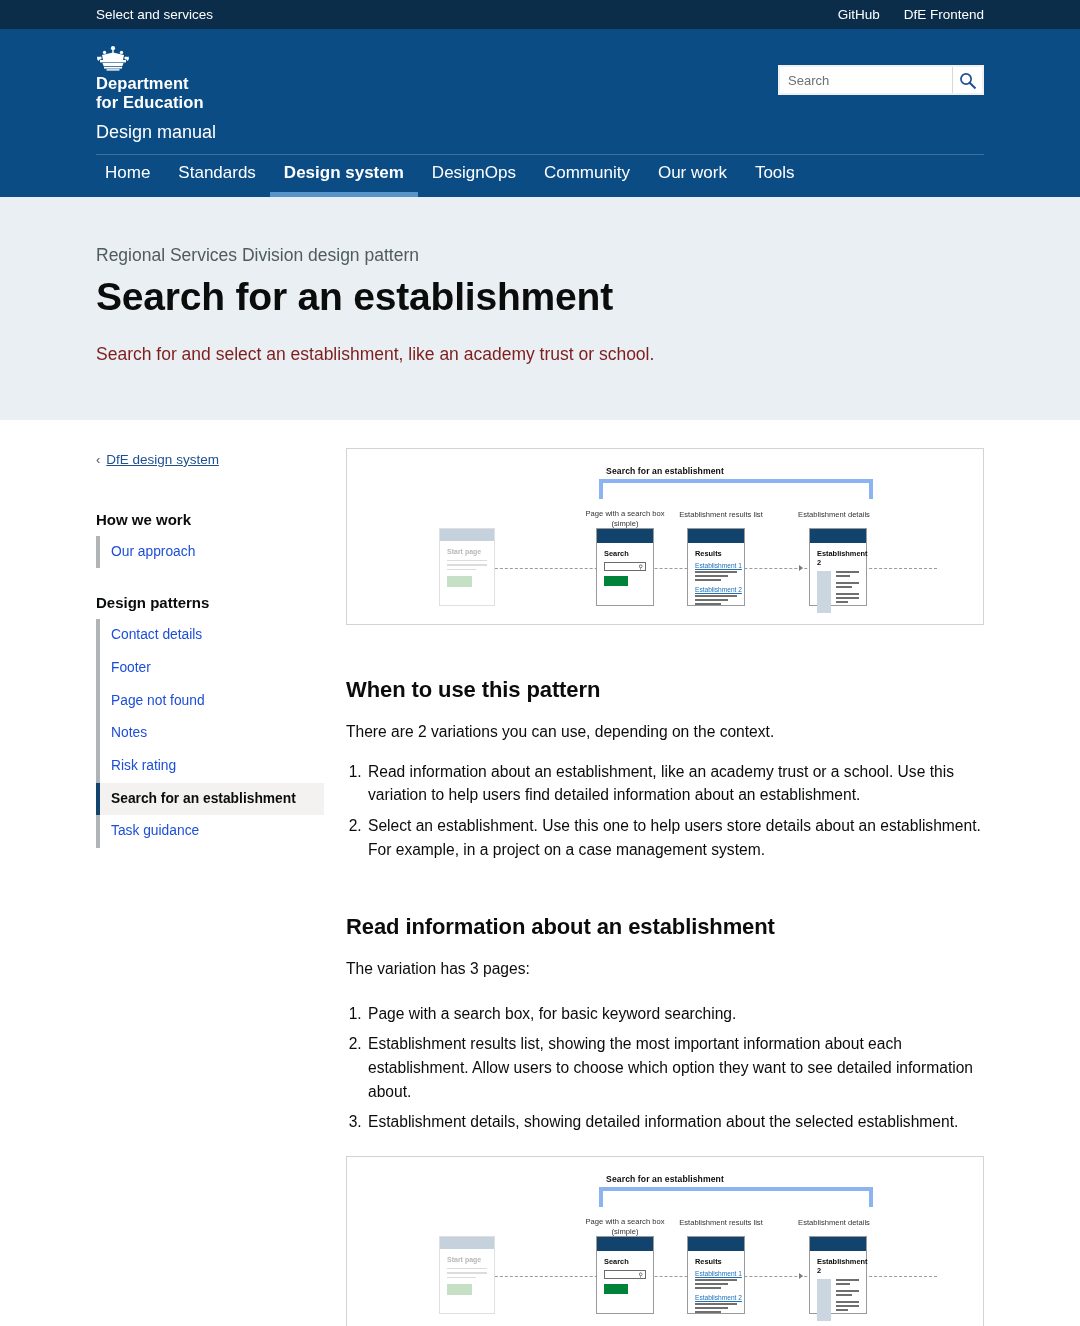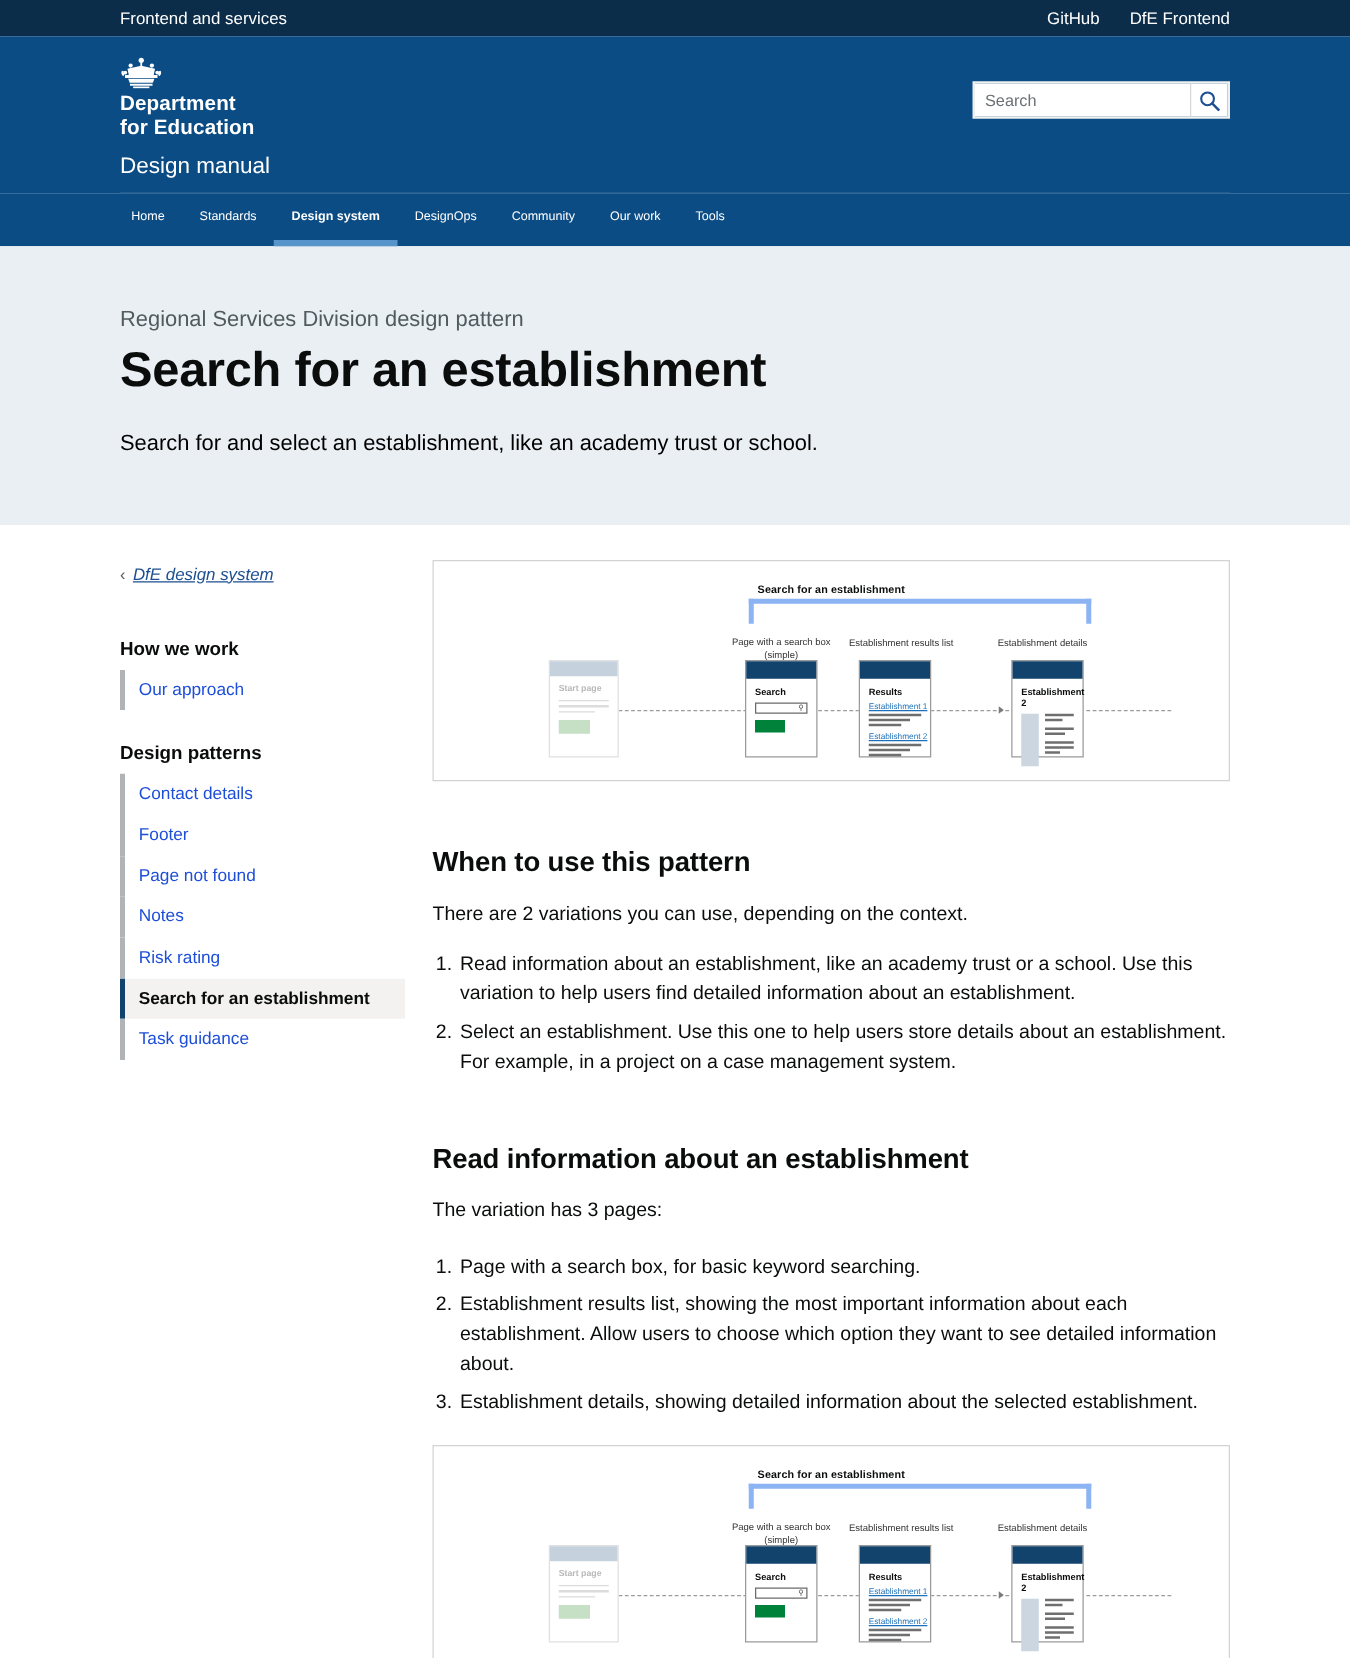--- a/index.html
+++ b/index.html
@@ -104,21 +104,21 @@
     padding: 0 96px;
   }
   .nav-inner {
     display: flex;
     align-items: stretch;
     gap: 0;
     height: 42px;
   }
   .nav-item {
     color: #ffffff;
-    font-size: 10px;
+    font-size: 17px;
     text-decoration: none;
     display: flex;
     align-items: center;
     padding: 0 14px;
     cursor: pointer;
     border-bottom: 5px solid transparent;
     text-align: center;
   }
   .nav-item:first-child { padding-left: 9px; }
   .nav-item.active {
@@ -141,21 +141,21 @@
     font-size: 39px;
     font-weight: 700;
     line-height: 1.1;
     margin: 0 0 24px 0;
     letter-spacing: -0.2px;
   }
   .hero-sub {
     font-size: 17.5px;
     line-height: 1.45;
     margin: 0;
-    color: #000000;
+    color: #7f1d1d;
   }
 
   
   .page-body {
     display: flex;
     padding: 28px 96px 0 96px;
     align-items: flex-start;
   }
   .sidebar { width: 228px; flex: 0 0 228px; padding-top: 4px; }
   .content { flex: 1 1 auto; padding-left: 22px; }
@@ -165,21 +165,21 @@
     font-size: 13.5px;
     color: #1d4f91;
     display: flex;
     align-items: center;
     gap: 6px;
     text-decoration: none;
     margin-bottom: 44px;
     cursor: pointer;
   }
   .back-link .chev { font-size: 13px; color: #505a5f; }
-  .back-link .back-text { text-decoration: underline; font-style: italic; }
+  .back-link .back-text { text-decoration: underline; }
   .nav-group-title {
     font-size: 15px;
     font-weight: 700;
     margin: 0 0 8px 0;
     color: #0b0c0c;
   }
   .nav-group-title.second { margin-top: 26px; }
   .side-item {
     display: block;
     border-left: 4px solid #b1b4b6;
@@ -311,21 +311,21 @@
   
   .det-side { width: 14px; background: #ccd6e0; }
   .det-rows { flex: 1 1 auto; padding-left: 5px; }
   .det-flex { display: flex; }
 </style>
 </head>
 <body>
 
 <div class="utility-bar">
   <div class="utility-left">
-    <span class="utility-link">Frontend and services</span>
+    <span class="utility-link">Select and services</span>
   </div>
   <div class="utility-right">
     <span class="utility-link">GitHub</span>
     <span class="utility-link">DfE Frontend</span>
   </div>
 </div>
 
 <header class="site-header">
   <div class="header-top">
     <div class="brand">

